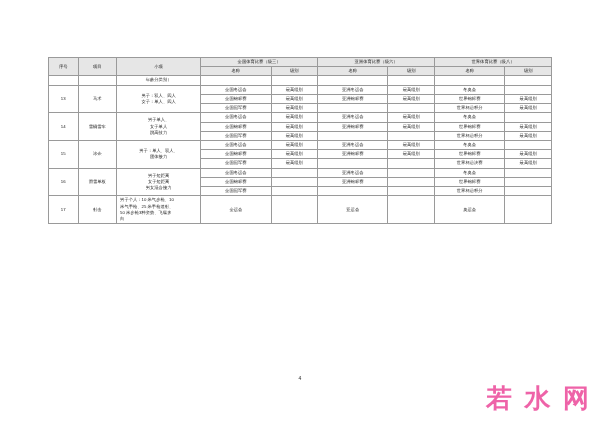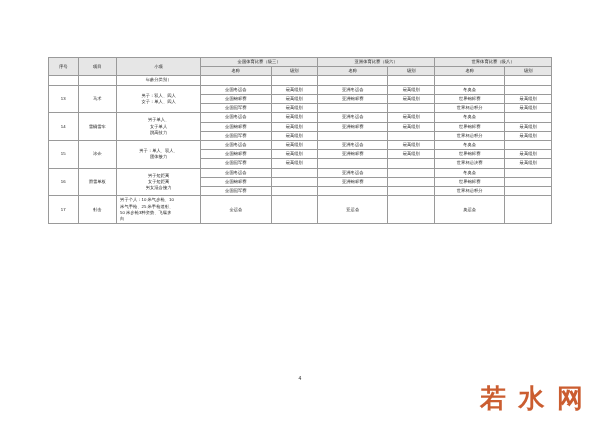--- a/index.html
+++ b/index.html
@@ -58,24 +58,24 @@
     position: absolute;
     left: 0;
     right: 0;
     top: 375px;
     text-align: center;
     font-size: 5px;
     color: #2a2a2a;
   }
   .watermark {
     position: absolute;
-    right: 14px;
+    right: 8px;
     bottom: 8px;
     font-size: 26px;
-    color: #c2410c;
+    color: #ec4899;
     letter-spacing: 3px;
     font-family: "Liberation Serif", serif;
     font-weight: bold;
     opacity: 0.85;
     user-select: none;
   }
   .top-cut {
     font-size: 4.3px;
   }
 </style>

